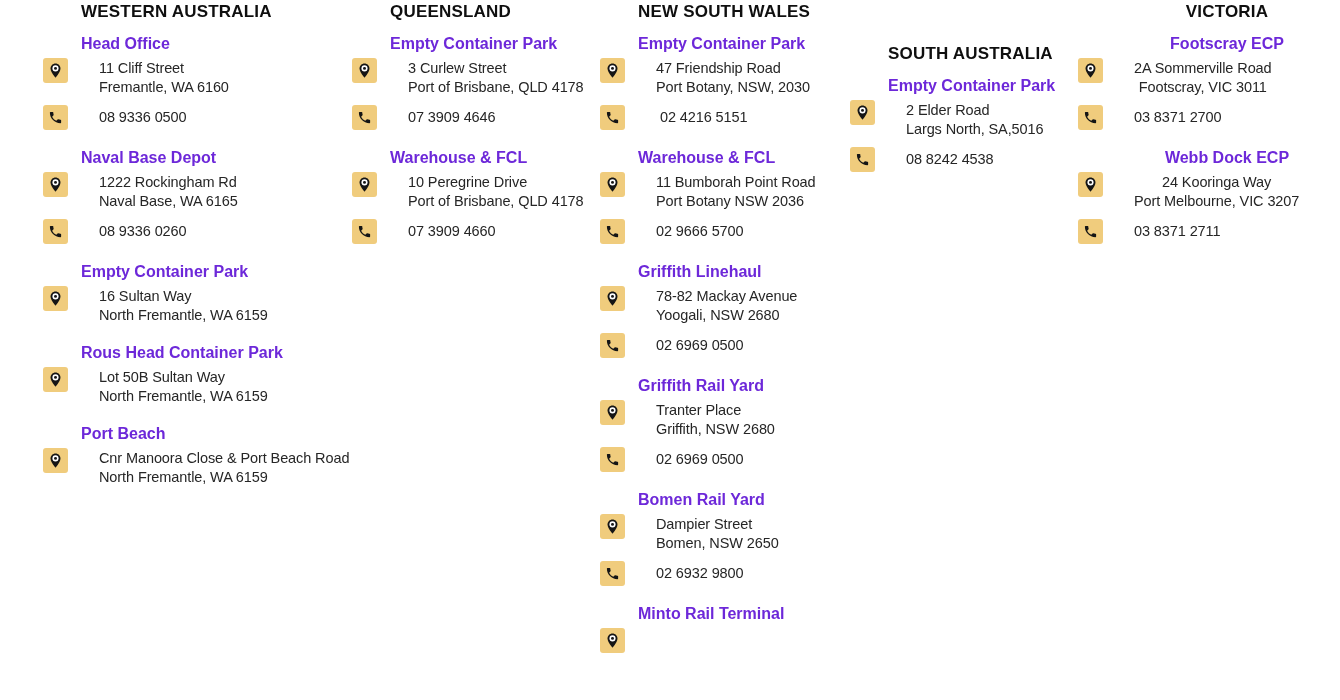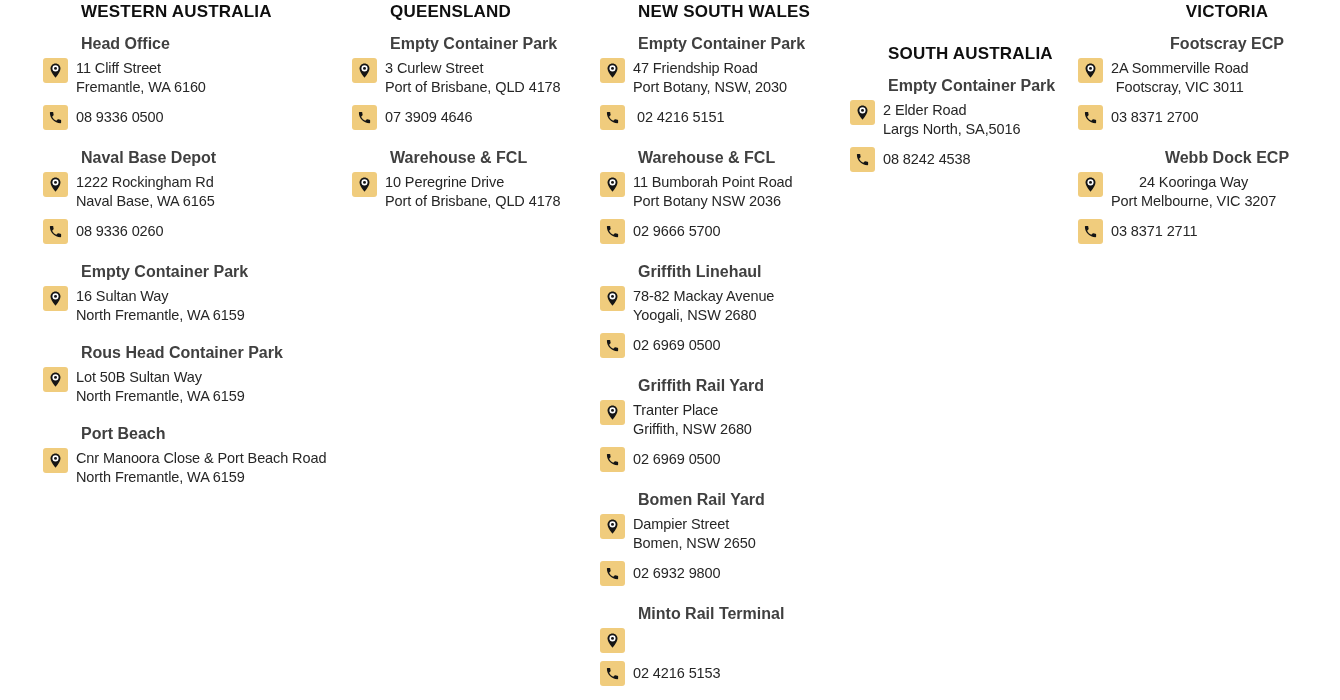--- a/index.html
+++ b/index.html
@@ -13,24 +13,24 @@
   }
   .sheet { position: absolute; inset: 0; }
   .col { position: absolute; top: 2px; }
   .state-heading {
     font-size: 17px; font-weight: 700; color: #0f0f0f;
     line-height: 20px; margin: 0 0 12px 38px;
     letter-spacing: 0.2px; white-space: nowrap;
   }
   .section { margin-bottom: 18px; }
   .loc-title {
-    font-size: 16px; font-weight: 700; color: #404040;
+    font-size: 16px; font-weight: 700; color: #6d28d9;
     line-height: 19px; margin: 0 0 5px 38px; white-space: nowrap;
   }
-  .row { display: flex; gap: 8px; }
+  .row { display: flex; gap: 31px; }
   .addr-row { align-items: flex-start; }
   .phone-row { align-items: center; margin-top: 8px; }
   .icon-box {
     width: 25px; height: 25px; flex: none;
     background: #f0cc7d; border-radius: 3px;
     display: flex; align-items: center; justify-content: center;
   }
   .addr-text { font-size: 14.5px; line-height: 19px; letter-spacing: -0.1px; margin-top: 1px; }
   .addr-text .line { display: block; white-space: nowrap; }
   .phone-number { font-size: 14.5px; line-height: 19px; letter-spacing: -0.1px; white-space: pre; }
@@ -185,20 +185,28 @@
             <path d="M12 2C8.1 2 5 5.1 5 9c0 5.3 7 13 7 13s7-7.7 7-13c0-3.9-3.1-7-7-7z" fill="#151515"></path>
             <circle cx="12" cy="9" r="4.3" fill="#ffffff"></circle>
             <circle cx="12" cy="9" r="2.1" fill="#151515"></circle>
           </svg>
         </span>
         <span class="addr-text">
           <span class="line">10 Peregrine Drive</span>
           <span class="line">Port of Brisbane, QLD 4178</span>
         </span>
       </div>
+      <div class="row phone-row">
+        <span class="icon-box" style="background: rgb(240, 204, 125);">
+          <svg width="15" height="15" viewBox="0 0 24 24" aria-hidden="true">
+            <path d="M6.62 10.79c1.44 2.83 3.76 5.14 6.59 6.59l2.2-2.2c.27-.27.67-.36 1.02-.24 1.12.37 2.33.57 3.57.57.55 0 1 .45 1 1V20c0 .55-.45 1-1 1-9.39 0-17-7.61-17-17 0-.55.45-1 1-1h3.5c.55 0 1 .45 1 1 0 1.25.2 2.45.57 3.57.11.35.03.74-.24 1.02l-2.2 2.2z" fill="#151515"></path>
+          </svg>
+        </span>
+        <span class="phone-number">07 3909 4660</span>
+      </div>
     </div>
   </div>
     </section>
 
     <section class="col" style="left: 600px; width: 245px;">
       <h2 class="state-heading">NEW SOUTH WALES</h2>
       <div class="col-body">
     <div class="section">
       <h3 class="loc-title">Empty Container Park</h3>
       <div class="row addr-row">
@@ -328,28 +336,20 @@
       <h3 class="loc-title">Minto Rail Terminal</h3>
       <div class="row addr-row">
         <span class="icon-box" style="background: rgb(240, 204, 125);">
           <svg width="17" height="17" viewBox="0 0 24 24" aria-hidden="true">
             <path d="M12 2C8.1 2 5 5.1 5 9c0 5.3 7 13 7 13s7-7.7 7-13c0-3.9-3.1-7-7-7z" fill="#151515"></path>
             <circle cx="12" cy="9" r="4.3" fill="#ffffff"></circle>
             <circle cx="12" cy="9" r="2.1" fill="#151515"></circle>
           </svg>
         </span>
       </div>
-      <div class="row phone-row">
-        <span class="icon-box" style="background: rgb(240, 204, 125);">
-          <svg width="15" height="15" viewBox="0 0 24 24" aria-hidden="true">
-            <path d="M6.62 10.79c1.44 2.83 3.76 5.14 6.59 6.59l2.2-2.2c.27-.27.67-.36 1.02-.24 1.12.37 2.33.57 3.57.57.55 0 1 .45 1 1V20c0 .55-.45 1-1 1-9.39 0-17-7.61-17-17 0-.55.45-1 1-1h3.5c.55 0 1 .45 1 1 0 1.25.2 2.45.57 3.57.11.35.03.74-.24 1.02l-2.2 2.2z" fill="#151515"></path>
-          </svg>
-        </span>
-        <span class="phone-number">02 4216 5153</span>
-      </div>
     </div>
   </div>
     </section>
 
     <section class="col" style="left: 850px; width: 230px; margin-top: 42px;">
       <h2 class="state-heading">SOUTH AUSTRALIA</h2>
       <div class="col-body">
     <div class="section">
       <h3 class="loc-title">Empty Container Park</h3>
       <div class="row addr-row">

